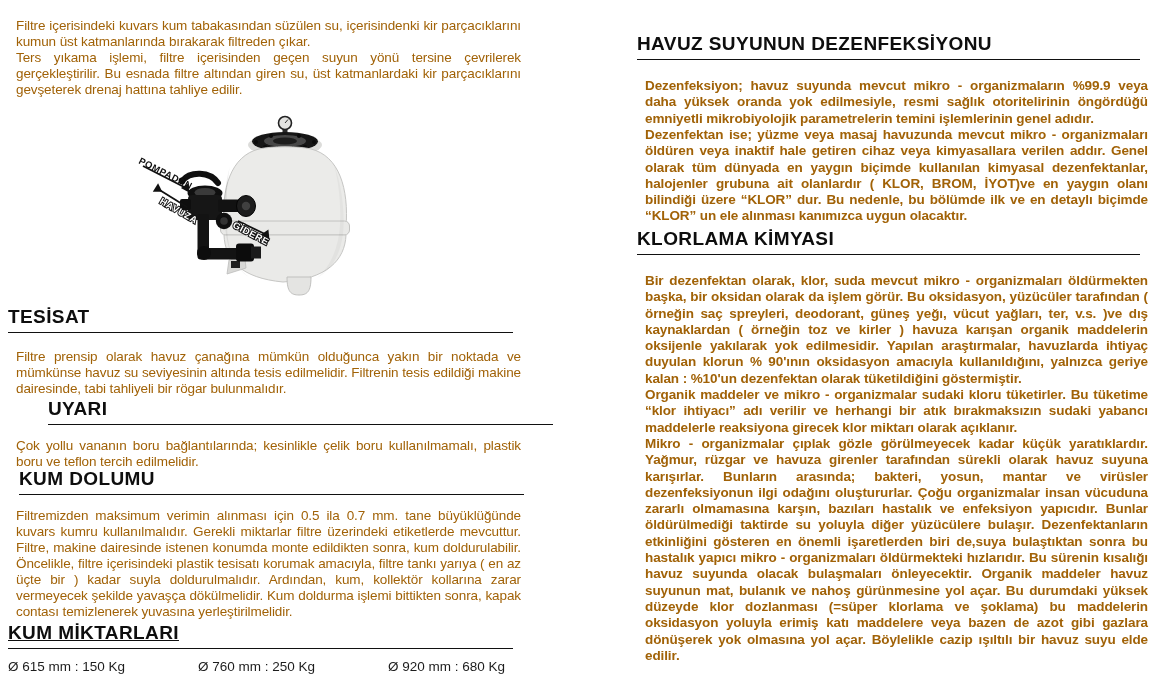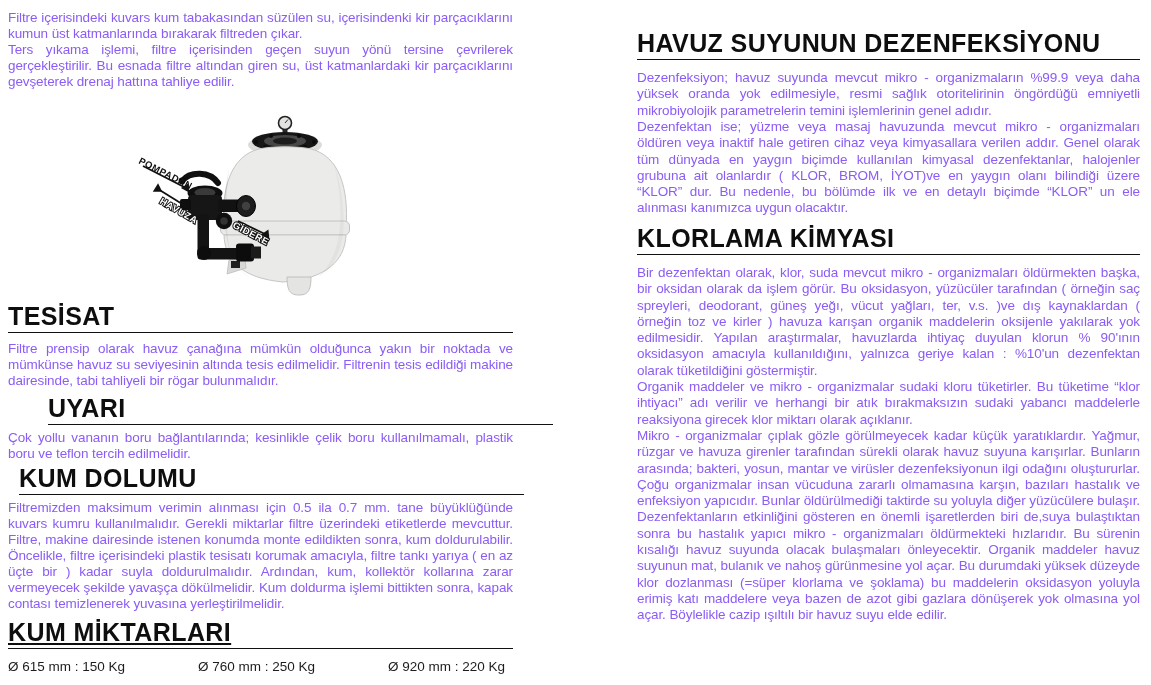--- a/index.html
+++ b/index.html
@@ -6,26 +6,26 @@
   body{
     width:1151px;height:685px;position:relative;background:#ffffff;
     font-family:"Liberation Sans","DejaVu Sans",sans-serif;color:#1c1c1c;
     overflow:hidden;
   }
   .col{position:absolute;}
   .col-left{left:8px;top:0;width:505px;}
   .col-right{left:637px;top:0;width:503px;}
   .abs{position:absolute;}
   p.body{
-    margin:0;font-size:13.5px;line-height:16px;text-align:justify;
-    color:#8b5cf6;letter-spacing:-0.1px;
+    margin:8px;font-size:13.5px;line-height:16px;text-align:justify;
+    color:#a16207;letter-spacing:-0.1px;
   }
-  .col-right p.body{line-height:16.3px;}
+  .col-right p.body{line-height:16.3px;font-weight:bold;}
   h2.sec{
-    margin:0;font-size:25px;line-height:21px;font-weight:bold;color:#0e0e0e;
+    margin:0;font-size:19px;line-height:21px;font-weight:bold;color:#0e0e0e;
     letter-spacing:0.4px;border-bottom:1.6px solid #111;padding-bottom:5px;
   }
   .sizes-row{
     display:flex;justify-content:space-between;font-size:13.5px;color:#1d1d1d;
   }
   .figure{position:absolute;left:125px;top:96px;width:360px;height:210px;}
   svg text.fig-label{
     font-family:"Liberation Sans","DejaVu Sans",sans-serif;
     font-weight:bold;font-size:9.5px;letter-spacing:0.5px;
   }
@@ -46,21 +46,21 @@
   <h2 class="sec abs" style="left:0;top:398px;width:505px;margin-left:40px;">UYARI</h2>
   <p class="body abs" style="left:0;top:430px;width:505px;">Çok yollu vananın boru bağlantılarında; kesinlikle çelik boru kullanılmamalı, plastik boru ve teflon tercih edilmelidir.</p>
 
   <h2 class="sec abs" style="left:11px;top:468px;width:505px;">KUM DOLUMU</h2>
   <p class="body abs" style="left:0;top:500px;width:505px;">Filtremizden maksimum verimin alınması için 0.5 ila 0.7 mm. tane büyüklüğünde kuvars kumru kullanılmalıdır. Gerekli miktarlar filtre üzerindeki etiketlerde mevcuttur. Filtre, makine dairesinde istenen konumda monte edildikten sonra, kum doldurulabilir. Öncelikle, filtre içerisindeki plastik tesisatı korumak amacıyla, filtre tankı yarıya ( en az üçte bir ) kadar suyla doldurulmalıdır. Ardından, kum, kollektör kollarına zarar vermeyecek şekilde yavaşça dökülmelidir. Kum doldurma işlemi bittikten sonra, kapak contası temizlenerek yuvasına yerleştirilmelidir.</p>
 
   <h2 class="sec abs" style="left:0;top:622px;width:505px;text-decoration:underline;">KUM MİKTARLARI</h2>
   <div class="sizes-row abs" style="left:0;top:659px;width:497px;align-items:center;">
     <span>Ø 615 mm : 150 Kg</span>
     <span>Ø 760 mm : 250 Kg</span>
-    <span>Ø 920 mm : 220 Kg</span>
+    <span>Ø 920 mm : 680 Kg</span>
   </div>
 </div>
 
 <div class="figure">
   <svg width="360" height="210" viewBox="0 0 360 210">
 
     <rect x="157.5" y="32" width="5" height="8" fill="#2a2a2a"></rect>
     <circle cx="160" cy="27" r="6.5" fill="#e3e3e1" stroke="#222" stroke-width="1.6"></circle>
     <line x1="160" y1="27" x2="163" y2="23.5" stroke="#333" stroke-width="1"></line>
 

